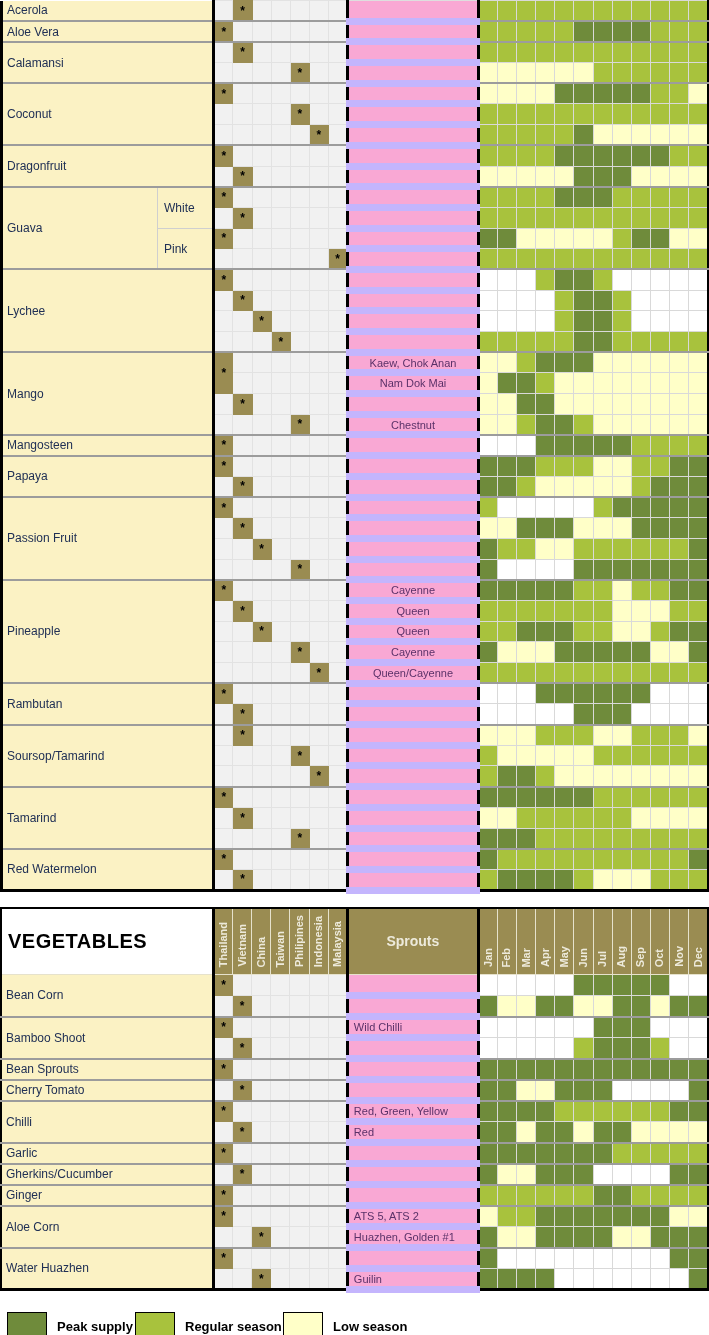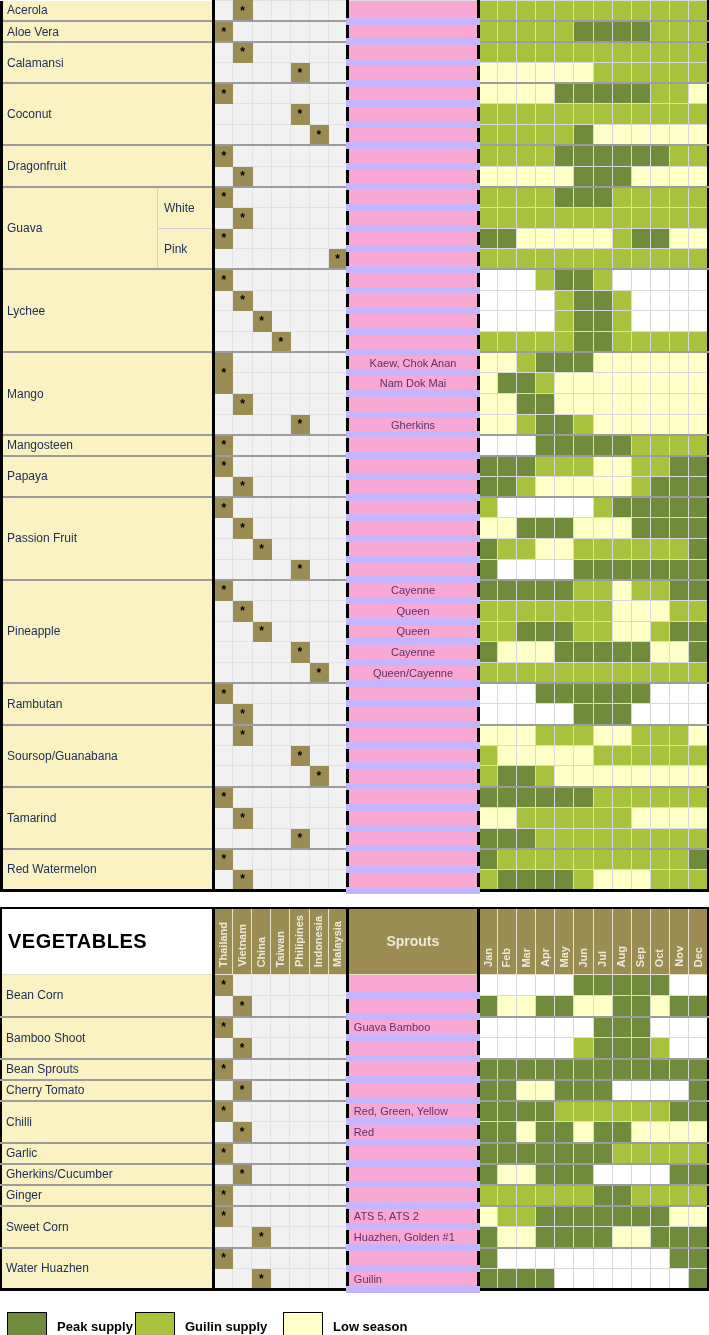--- a/index.html
+++ b/index.html
@@ -519,21 +519,21 @@
         <td class="month" style="background: rgb(255, 255, 200);"></td>
       </tr>
       <tr>
         <td class="cgrid cfirst"></td>
         <td class="cgrid"></td>
         <td class="cgrid"></td>
         <td class="cgrid"></td>
         <td class="cmark">*</td>
         <td class="cgrid"></td>
         <td class="cgrid"></td>
-        <td class="variety">Gherkins</td>
+        <td class="variety">Chestnut</td>
         <td class="month mfirst" style="background: rgb(255, 255, 200);"></td>
         <td class="month" style="background: rgb(255, 255, 200);"></td>
         <td class="month" style="background: rgb(168, 194, 61);"></td>
         <td class="month" style="background: rgb(111, 139, 59);"></td>
         <td class="month" style="background: rgb(111, 139, 59);"></td>
         <td class="month" style="background: rgb(168, 194, 61);"></td>
         <td class="month" style="background: rgb(255, 255, 200);"></td>
         <td class="month" style="background: rgb(255, 255, 200);"></td>
         <td class="month" style="background: rgb(255, 255, 200);"></td>
         <td class="month" style="background: rgb(255, 255, 200);"></td>
@@ -847,21 +847,21 @@
         <td class="month" style="background: rgb(255, 255, 255);"></td>
         <td class="month" style="background: rgb(111, 139, 59);"></td>
         <td class="month" style="background: rgb(111, 139, 59);"></td>
         <td class="month" style="background: rgb(111, 139, 59);"></td>
         <td class="month" style="background: rgb(255, 255, 255);"></td>
         <td class="month" style="background: rgb(255, 255, 255);"></td>
         <td class="month" style="background: rgb(255, 255, 255);"></td>
         <td class="month" style="background: rgb(255, 255, 255);"></td>
       </tr>
       <tr>
-        <td class="name gtop" rowspan="3" colspan="2">Soursop/Guanabana</td>
+        <td class="name gtop" rowspan="3" colspan="2">Soursop/Tamarind</td>
         <td class="cgrid cfirst gtop"></td>
         <td class="cmark gtop">*</td>
         <td class="cgrid gtop"></td>
         <td class="cgrid gtop"></td>
         <td class="cgrid gtop"></td>
         <td class="cgrid gtop"></td>
         <td class="cgrid gtop"></td>
         <td class="variety gtop"></td>
         <td class="month mfirst gtop" style="background: rgb(255, 255, 200);"></td>
         <td class="month gtop" style="background: rgb(255, 255, 200);"></td>
@@ -1133,21 +1133,21 @@
       </tr>
       <tr>
         <td class="name gtop" rowspan="2" colspan="2">Bamboo Shoot</td>
         <td class="cmark cfirst gtop">*</td>
         <td class="cgrid gtop"></td>
         <td class="cgrid gtop"></td>
         <td class="cgrid gtop"></td>
         <td class="cgrid gtop"></td>
         <td class="cgrid gtop"></td>
         <td class="cgrid gtop"></td>
-        <td class="variety gtop">Guava Bamboo</td>
+        <td class="variety gtop">Wild Chilli</td>
         <td class="month mfirst gtop" style="background: rgb(255, 255, 255);"></td>
         <td class="month gtop" style="background: rgb(255, 255, 255);"></td>
         <td class="month gtop" style="background: rgb(255, 255, 255);"></td>
         <td class="month gtop" style="background: rgb(255, 255, 255);"></td>
         <td class="month gtop" style="background: rgb(255, 255, 255);"></td>
         <td class="month gtop" style="background: rgb(255, 255, 255);"></td>
         <td class="month gtop" style="background: rgb(111, 139, 59);"></td>
         <td class="month gtop" style="background: rgb(111, 139, 59);"></td>
         <td class="month gtop" style="background: rgb(111, 139, 59);"></td>
         <td class="month gtop" style="background: rgb(255, 255, 255);"></td>
@@ -1330,21 +1330,21 @@
         <td class="month gtop" style="background: rgb(168, 194, 61);"></td>
         <td class="month gtop" style="background: rgb(168, 194, 61);"></td>
         <td class="month gtop" style="background: rgb(111, 139, 59);"></td>
         <td class="month gtop" style="background: rgb(111, 139, 59);"></td>
         <td class="month gtop" style="background: rgb(168, 194, 61);"></td>
         <td class="month gtop" style="background: rgb(168, 194, 61);"></td>
         <td class="month gtop" style="background: rgb(168, 194, 61);"></td>
         <td class="month gtop" style="background: rgb(168, 194, 61);"></td>
       </tr>
       <tr>
-        <td class="name gtop" rowspan="2" colspan="2">Sweet Corn</td>
+        <td class="name gtop" rowspan="2" colspan="2">Aloe Corn</td>
         <td class="cmark cfirst gtop">*</td>
         <td class="cgrid gtop"></td>
         <td class="cgrid gtop"></td>
         <td class="cgrid gtop"></td>
         <td class="cgrid gtop"></td>
         <td class="cgrid gtop"></td>
         <td class="cgrid gtop"></td>
         <td class="variety gtop">ATS 5, ATS 2</td>
         <td class="month mfirst gtop" style="background: rgb(255, 255, 200);"></td>
         <td class="month gtop" style="background: rgb(168, 194, 61);"></td>
@@ -1429,19 +1429,19 @@
     </tbody>
 </table>
 
 <div class="legend">
     <div class="legend-item li0">
       <div class="sw" style="background: rgb(111, 139, 59);"></div>
       <span class="lb">Peak supply</span>
     </div>
     <div class="legend-item li1">
       <div class="sw" style="background: rgb(168, 194, 61);"></div>
-      <span class="lb">Guilin supply</span>
+      <span class="lb">Regular season</span>
     </div>
     <div class="legend-item li2">
       <div class="sw" style="background: rgb(255, 255, 200);"></div>
       <span class="lb">Low season</span>
     </div>
   </div>
 
 </body></html>

